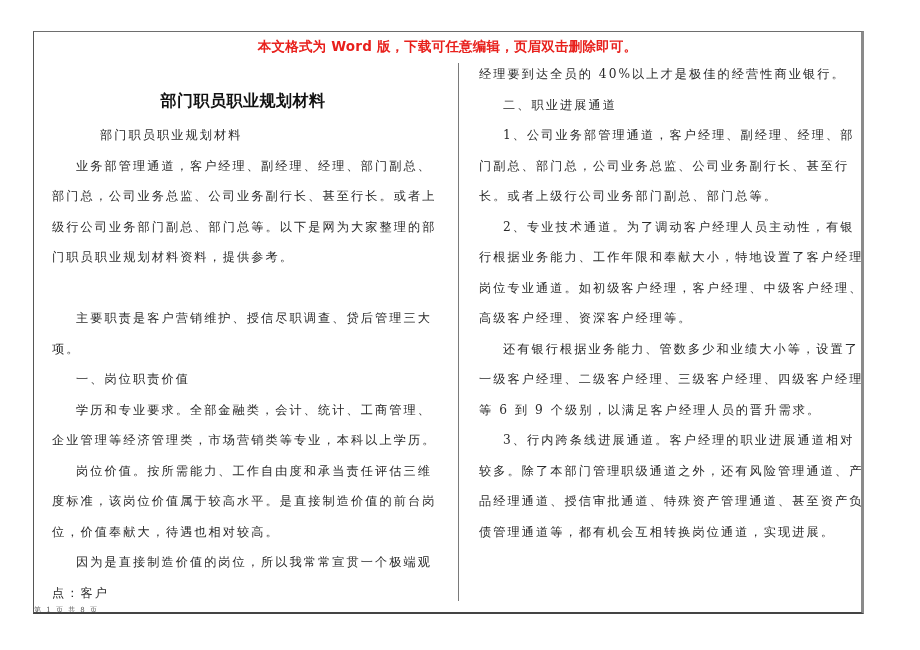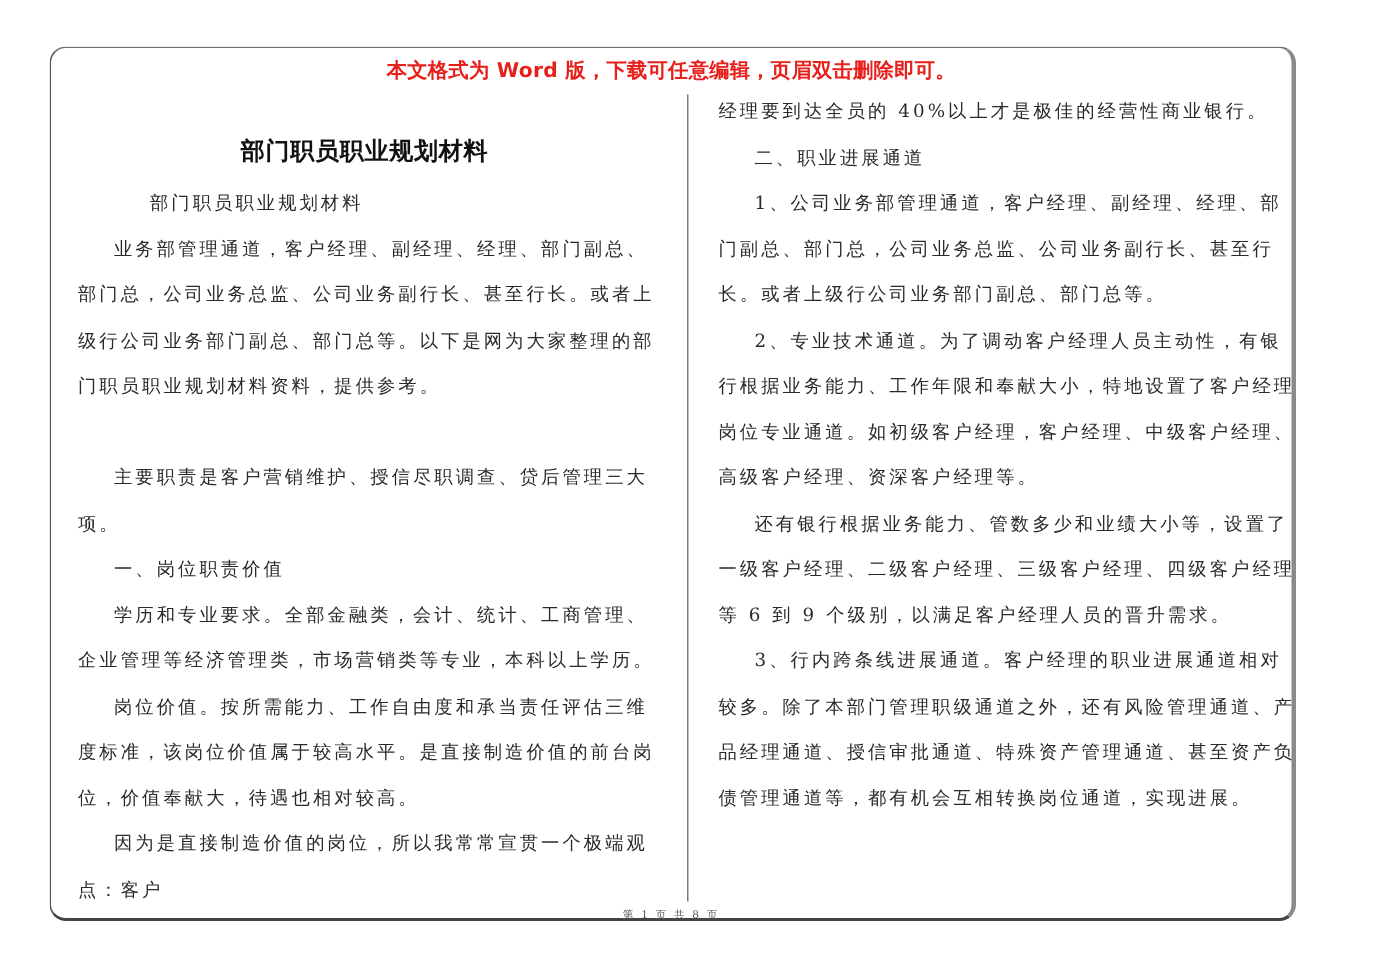--- a/index.html
+++ b/index.html
@@ -19,21 +19,20 @@
       position: absolute;
       left: 33px;
       top: 31px;
       width: 827px;
       height: 580px;
       border-top: 1.5px solid #6e6e6e;
       border-left: 1.5px solid #555555;
       border-bottom: 2px solid #444444;
       border-right: 3px solid #8a8a8a;
       box-sizing: content-box;
-      border-radius: 11px;
     }
     .header-note {
       position: absolute;
       left: 0;
       top: 6px;
       width: 100%;
       text-align: center;
       font-family: "DejaVu Sans", "Liberation Sans", sans-serif;
       font-size: 13.5px;
       font-weight: bold;
@@ -83,21 +82,20 @@
       margin: 0;
       padding: 0;
     }
     .indent { text-indent: 24px; }
     .gap { height: 30.5px; }
     .footer {
       position: absolute;
       left: 0;
       width: 100%;
       top: 573px;
-      text-align: center;
       font-size: 7px;
       letter-spacing: 1.5px;
       color: #555555;
     }
   </style>
 </head>
 <body>
 
 <div class="page">
 

